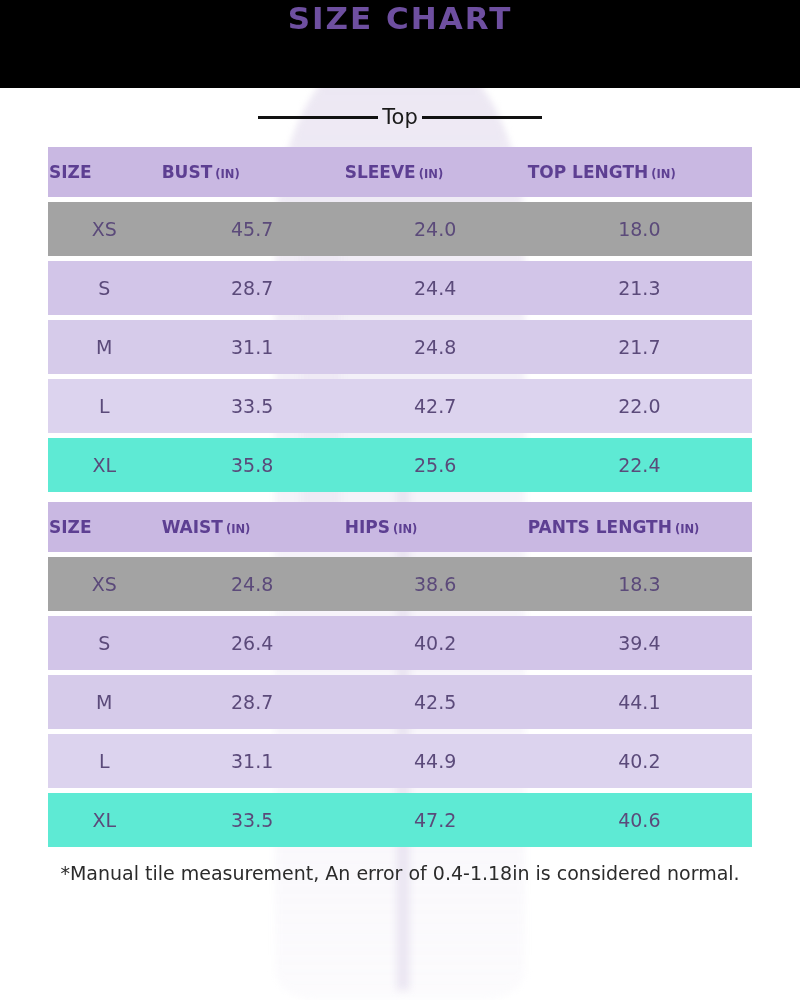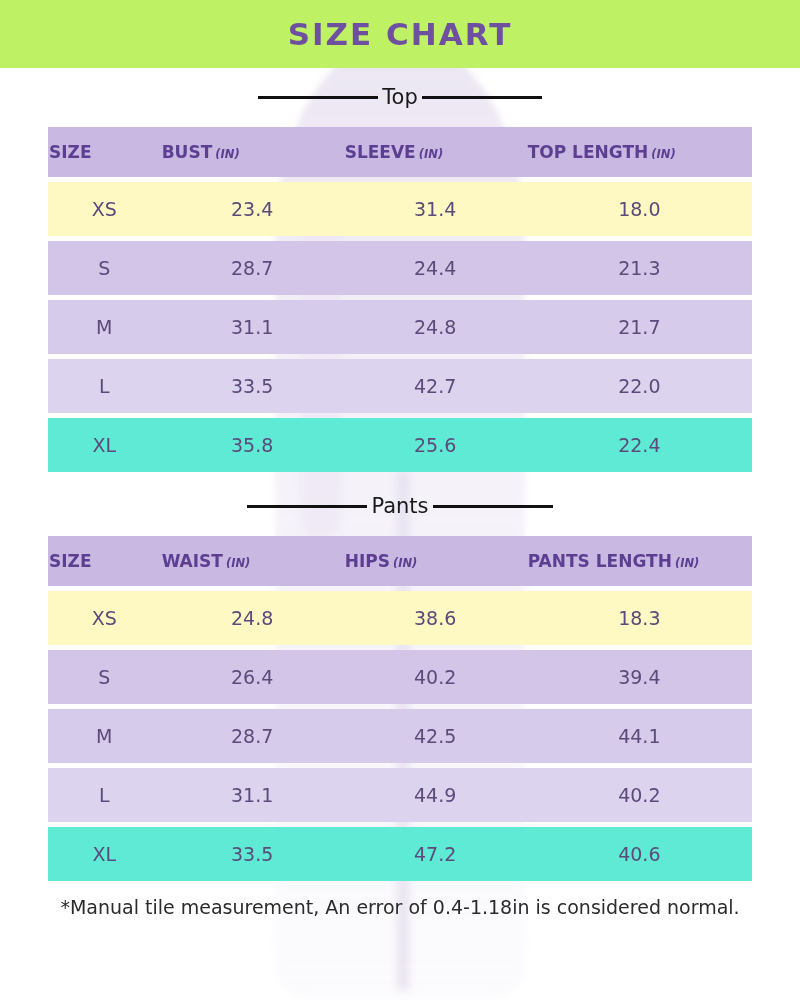--- a/index.html
+++ b/index.html
@@ -53,24 +53,24 @@
     width: 40px;
     height: 330px;
     background: rgba(236,231,243,0.7);
     border-radius: 20px;
     filter: blur(4px);
   }
 
   .header {
     position: relative;
     z-index: 3;
-    height: 68px;
-    background: #bef264;
+    height: 88px;
+    background: #000000;
     display: flex;
-    align-items: center;
+    align-items: flex-start;
     justify-content: center;
   }
   .header h1 {
     margin: 0;
     font-size: 31px;
     letter-spacing: 2px;
     font-weight: bold;
     color: #6e4fa0;
     font-family: "DejaVu Sans", sans-serif;
   }
@@ -116,31 +116,30 @@
     text-align: left;
     font-family: "DejaVu Sans", sans-serif;
     vertical-align: middle;
   }
   thead th .unit {
     font-size: 11.5px;
     font-weight: bold;
     vertical-align: baseline;
     margin-left: 3px;
     letter-spacing: 0;
-    font-style: italic;
   }
   tbody td {
     height: 54px;
     text-align: center;
     font-size: 19px;
     color: #5b4a7a;
     font-family: "DejaVu Sans", sans-serif;
     vertical-align: middle;
   }
-  tbody tr:nth-child(1) td { background: #fef9c3; }
+  tbody tr:nth-child(1) td { background: #a3a3a3; }
   tbody tr:nth-child(2) td { background: #d2c5e8; }
   tbody tr:nth-child(3) td { background: #d6cbea; }
   tbody tr:nth-child(4) td { background: #dcd3ee; }
   tbody tr:nth-child(5) td { background: #5eead4; }
 
   col.c1 { width: 16%; }
   col.c2 { width: 26%; }
   col.c3 { width: 26%; }
   col.c4 { width: 32%; }
 
@@ -194,22 +193,22 @@
           <span>SLEEVE</span><span class="unit">(IN)</span>
         </th>
         <th>
           <span>TOP LENGTH</span><span class="unit">(IN)</span>
         </th>
       </tr>
     </thead>
     <tbody>
       <tr>
         <td>XS</td>
-        <td>23.4</td>
-        <td>31.4</td>
+        <td>45.7</td>
+        <td>24.0</td>
         <td>18.0</td>
       </tr>
       <tr>
         <td>S</td>
         <td>28.7</td>
         <td>24.4</td>
         <td>21.3</td>
       </tr>
       <tr>
         <td>M</td>
@@ -225,25 +224,20 @@
       </tr>
       <tr>
         <td>XL</td>
         <td>35.8</td>
         <td>25.6</td>
         <td>22.4</td>
       </tr>
     </tbody>
   </table>
 
-  <div class="section-label">
-    <span class="rule"></span>
-    <span class="txt">Pants</span>
-    <span class="rule"></span>
-  </div>
 
   <table>
     <colgroup>
         <col class="c1">
         <col class="c2">
         <col class="c3">
         <col class="c4">
       </colgroup>
     <thead>
       <tr>

